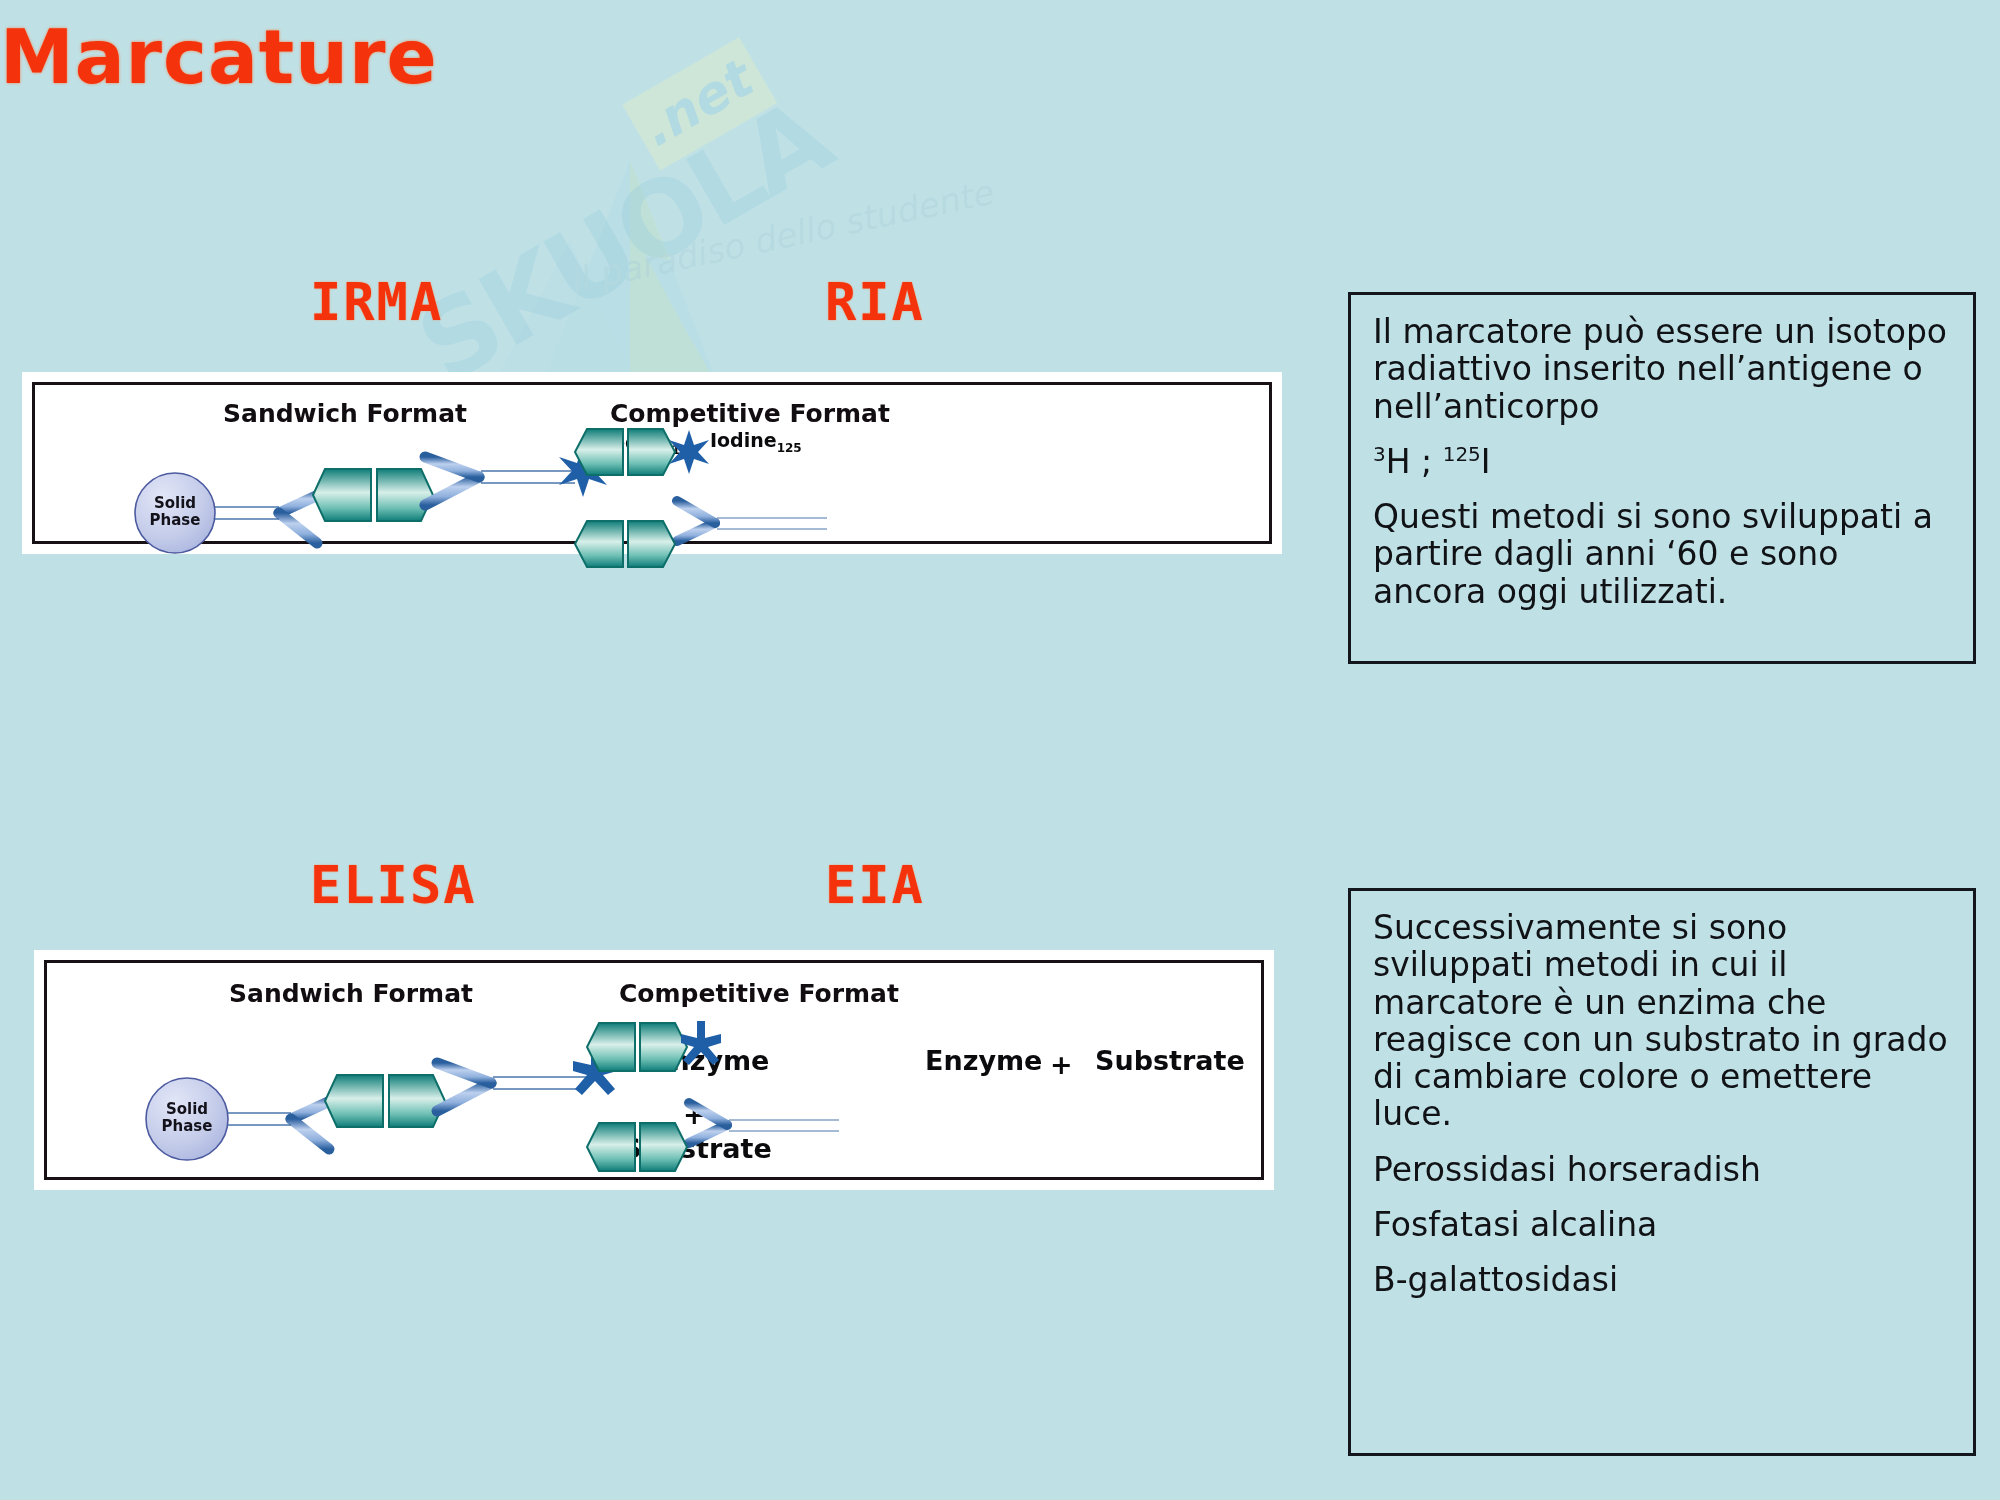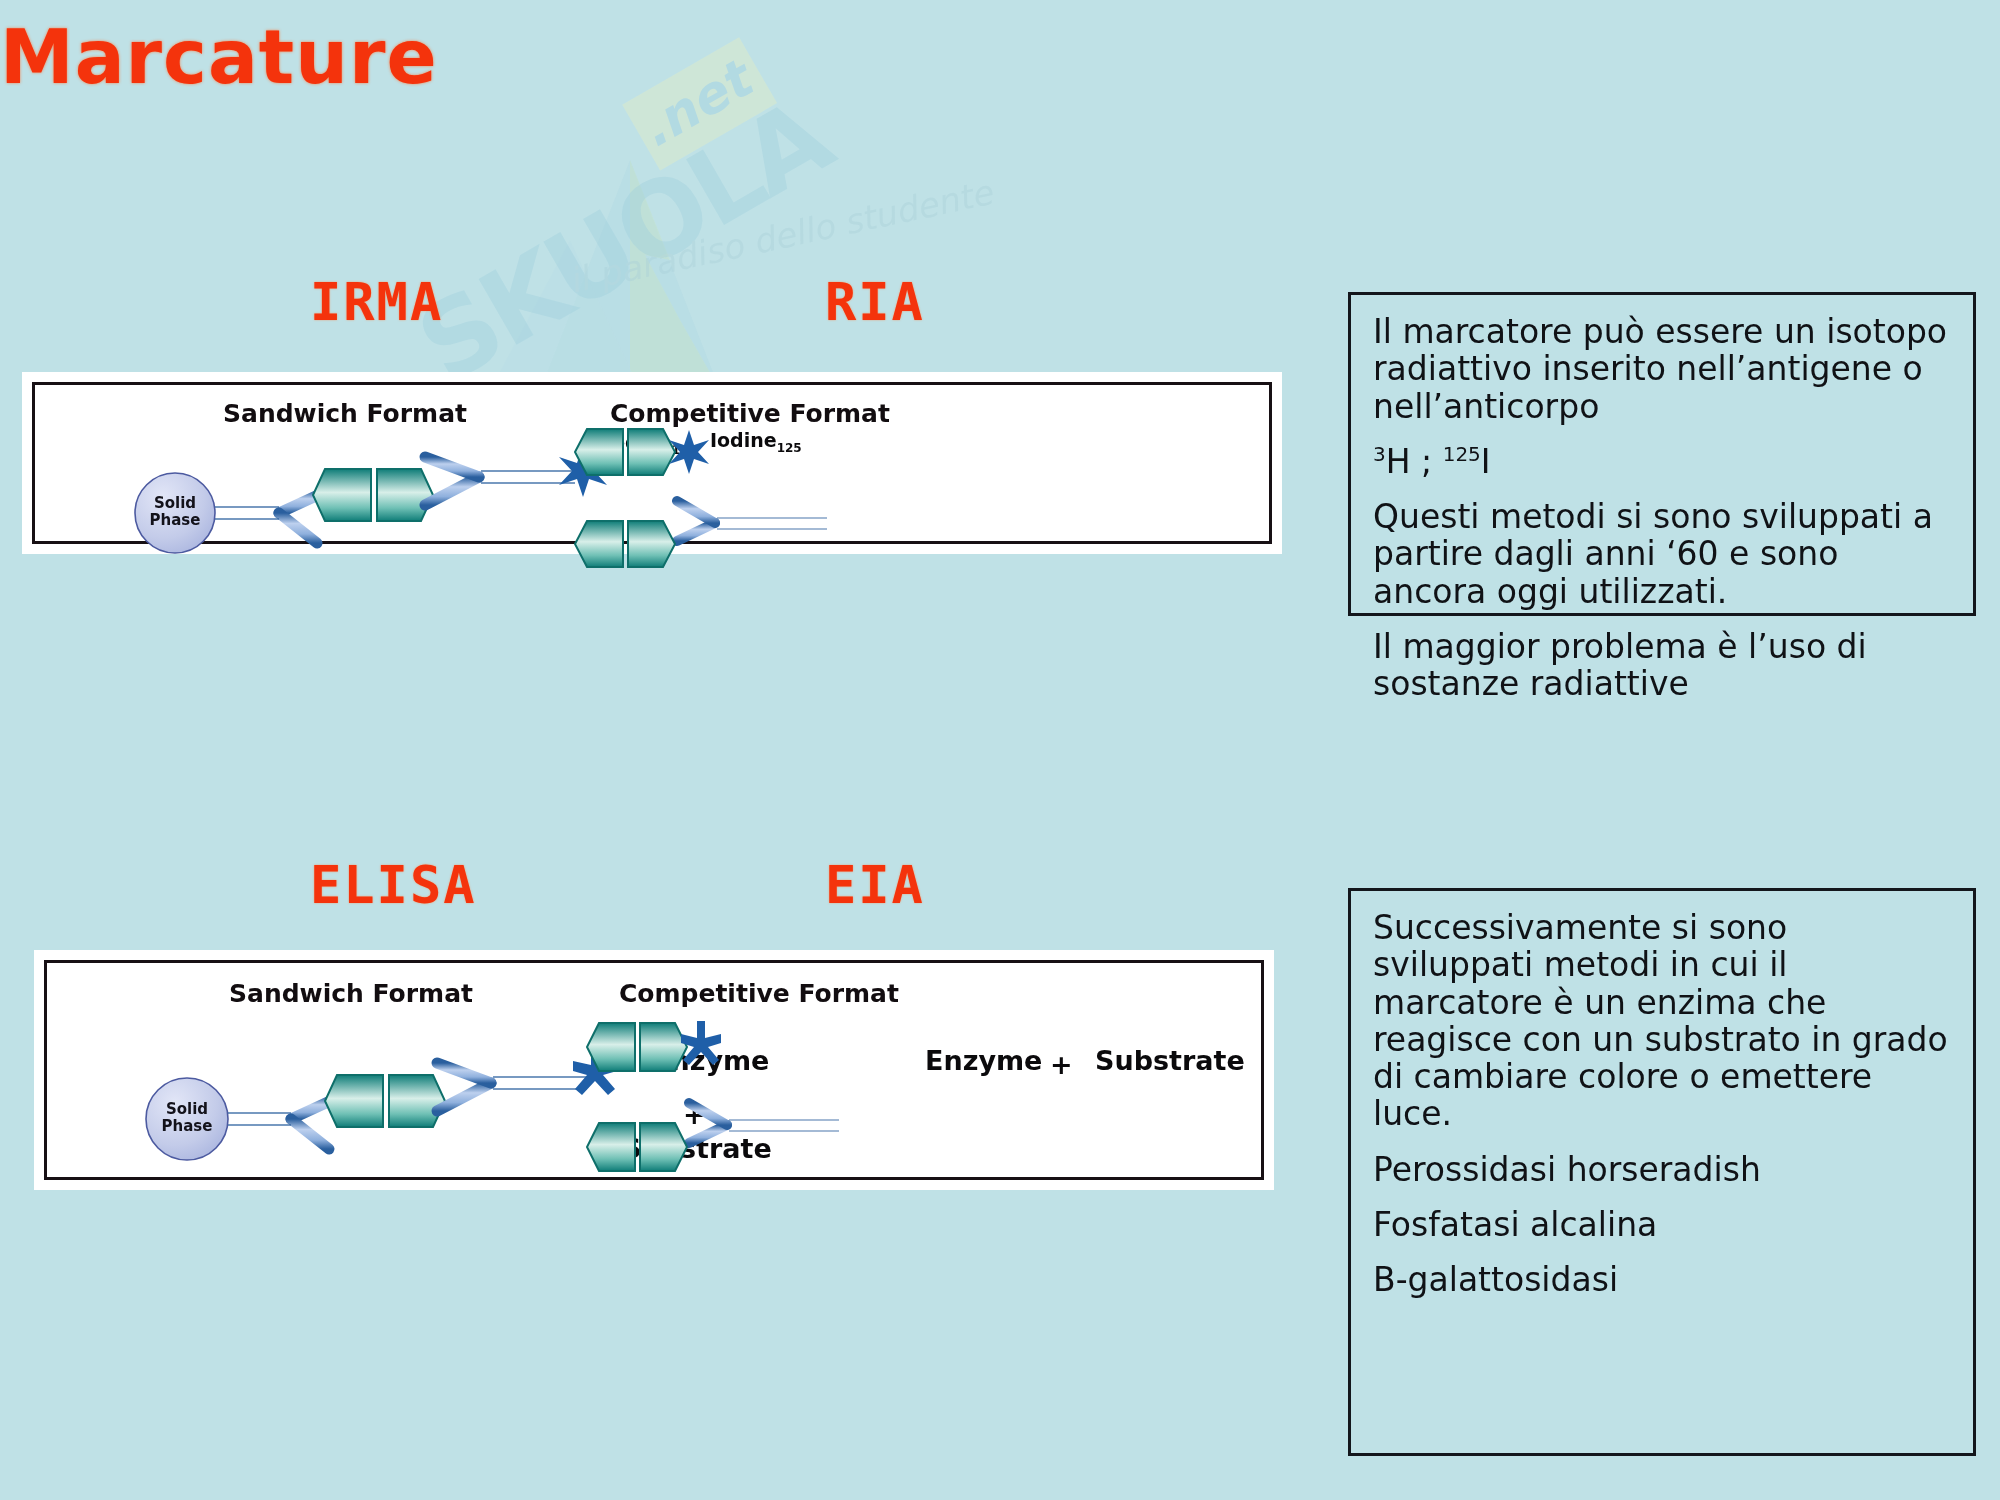--- a/index.html
+++ b/index.html
@@ -122,21 +122,21 @@
   
   .textbox{
     position:absolute;
     border:3px solid #13161c;
     background:#bfe1e6;
     box-sizing:border-box;
     padding:18px 22px 16px 22px;
     z-index:3;
     font-family:"DejaVu Sans", sans-serif;
   }
-  #textbox-1{left:1348px; top:292px;  width:628px; height:324px;}
+  #textbox-1{left:1348px; top:292px;  width:628px; height:372px;}
   #textbox-2{left:1348px; top:888px;  width:628px; height:568px;}
   .textbox p{
     margin:0 0 14px 0;
     font-size:33px;
     line-height:1.13;
     color:#101216;
   }
   .textbox p.tight{margin-bottom:18px;}
   .textbox sup{font-size:20px;vertical-align:super;}
 
@@ -383,21 +383,20 @@
     <div class="lbl lbl-enz" style="left:1003px; top:86px;">+</div>
     <div class="lbl lbl-enz" style="left:1048px; top:82px;">Substrate</div>
 
   </div>
 </div>
 
 <div class="textbox" id="textbox-1">
   <p class="tight">Il marcatore può essere un isotopo radiattivo inserito nell’antigene o nell’anticorpo</p>
   <p class="tight"><sup>3</sup><span>H ; </span><sup>125</sup><span>I</span></p>
   <p class="tight">Questi metodi si sono sviluppati a partire dagli anni ‘60 e sono ancora oggi utilizzati.</p>
-  <p>Il maggior problema è l’uso di sostanze radiattive</p>
 </div>
 
 <div class="textbox" id="textbox-2">
   <p class="tight">Successivamente si sono sviluppati metodi in cui il marcatore è un enzima che reagisce con un substrato in grado di cambiare colore o emettere luce.</p>
   <p class="tight">Perossidasi horseradish</p>
   <p class="tight">Fosfatasi alcalina</p>
   <p>B-galattosidasi</p>
 </div>
 
 </body></html>

